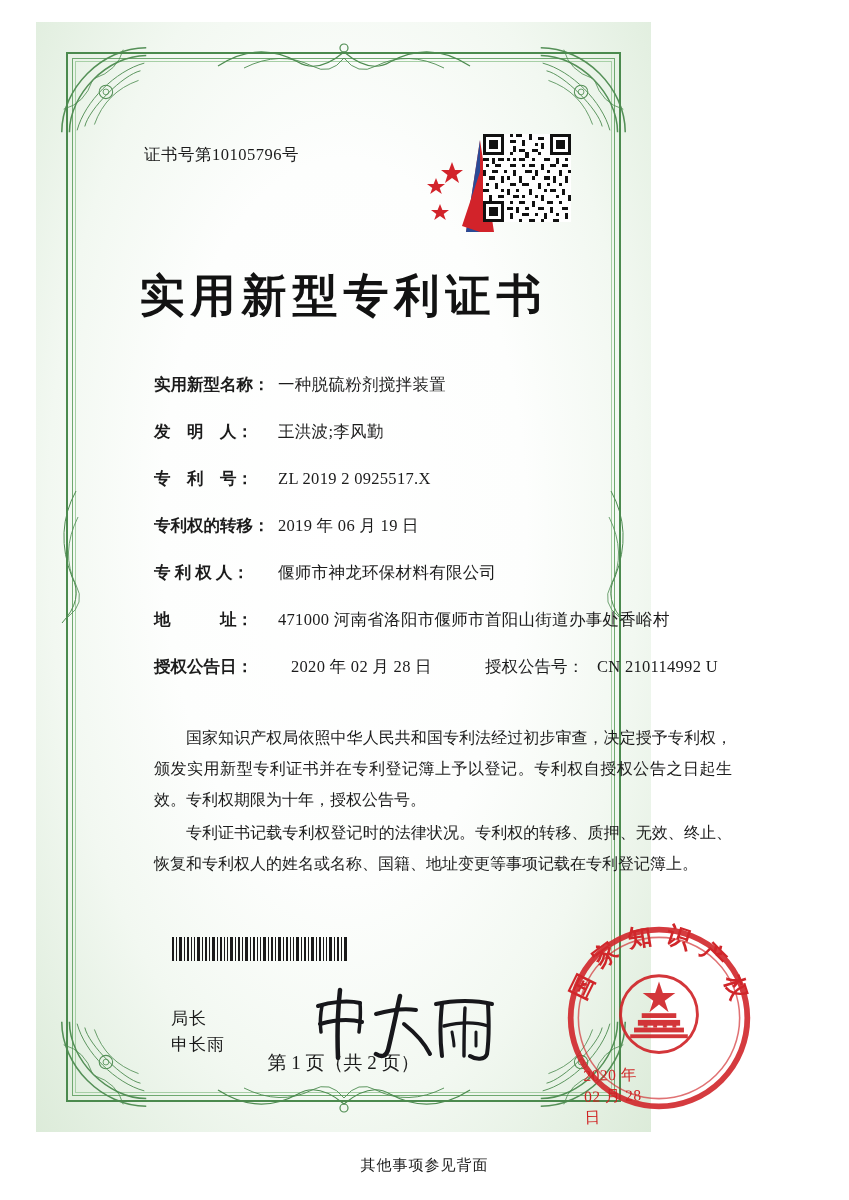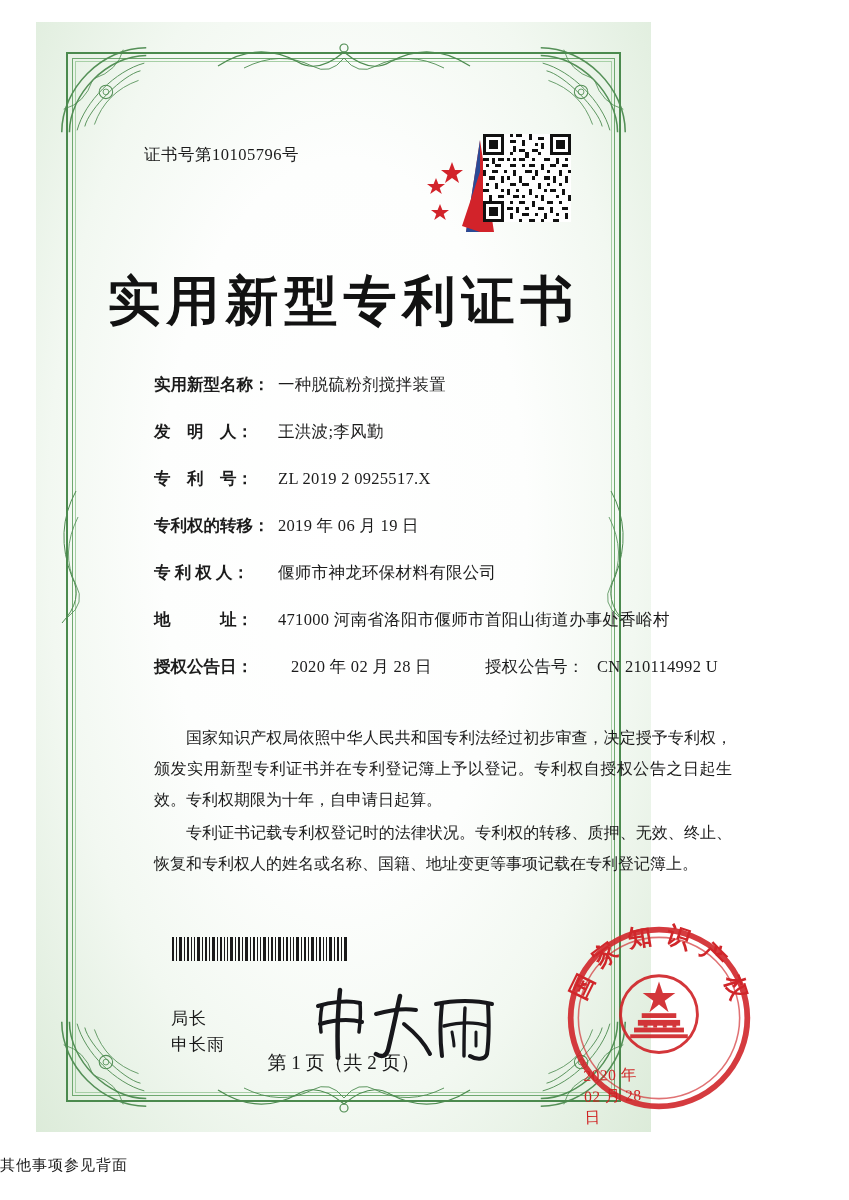--- a/index.html
+++ b/index.html
@@ -108,21 +108,21 @@
     height: 88px;
   }
 
   
   .cert-title {
     position: absolute;
     left: 0; right: 0;
     top: 244px;
     text-align: center;
     font-family: Liberation Mono, monospace;
-    font-size: 53px;
+    font-size: 45px;
     font-weight: 700;
     letter-spacing: 6px;
     color: #121212;
   }
 
   
   .fields {
     position: absolute;
     left: 118px;
     top: 352px;
@@ -216,21 +216,21 @@
     bottom: 56px;
     text-align: center;
     font-size: 19px;
     color: #1b1b1b;
     margin-top: 45px;
   }
   .back-note {
     position: absolute;
     left: 0; right: 0;
     top: 1156px;
-    text-align: left;
+    text-align: center;
     font-size: 15px;
     color: #1b1b1b;
     letter-spacing: 1px;
   }
 </style>
 </head>
 <body>
 
 <div class="certificate">
 
@@ -470,21 +470,21 @@
     </div>
     <div class="field-row two-col">
       <span class="field-label">授权公告日：</span>
       <span class="field-value">2020 年 02 月 28 日</span>
       <span class="second-label">授权公告号：</span>
       <span class="field-value">CN 210114992 U</span>
     </div>
   </div>
 
   <div class="body-text">
-    <p>国家知识产权局依照中华人民共和国专利法经过初步审查，决定授予专利权，颁发实用新型专利证书并在专利登记簿上予以登记。专利权自授权公告之日起生效。专利权期限为十年，自申请日起算。</p>
+    <p>国家知识产权局依照中华人民共和国专利法经过初步审查，决定授予专利权，颁发实用新型专利证书并在专利登记簿上予以登记。专利权自授权公告之日起生效。专利权期限为十年，授权公告号。</p>
     <p>专利证书记载专利权登记时的法律状况。专利权的转移、质押、无效、终止、恢复和专利权人的姓名或名称、国籍、地址变更等事项记载在专利登记簿上。</p>
   </div>
 
   <svg class="barcode" viewBox="0 0 178 24" shape-rendering="crispEdges">
     <g fill="#1a1a1a">
       <rect x="0" y="0" width="2" height="24"></rect>
         <rect x="4" y="0" width="1" height="24"></rect>
       <rect x="7" y="0" width="3" height="24"></rect>
         <rect x="12" y="0" width="1" height="24"></rect>
       <rect x="15" y="0" width="2" height="24"></rect>

